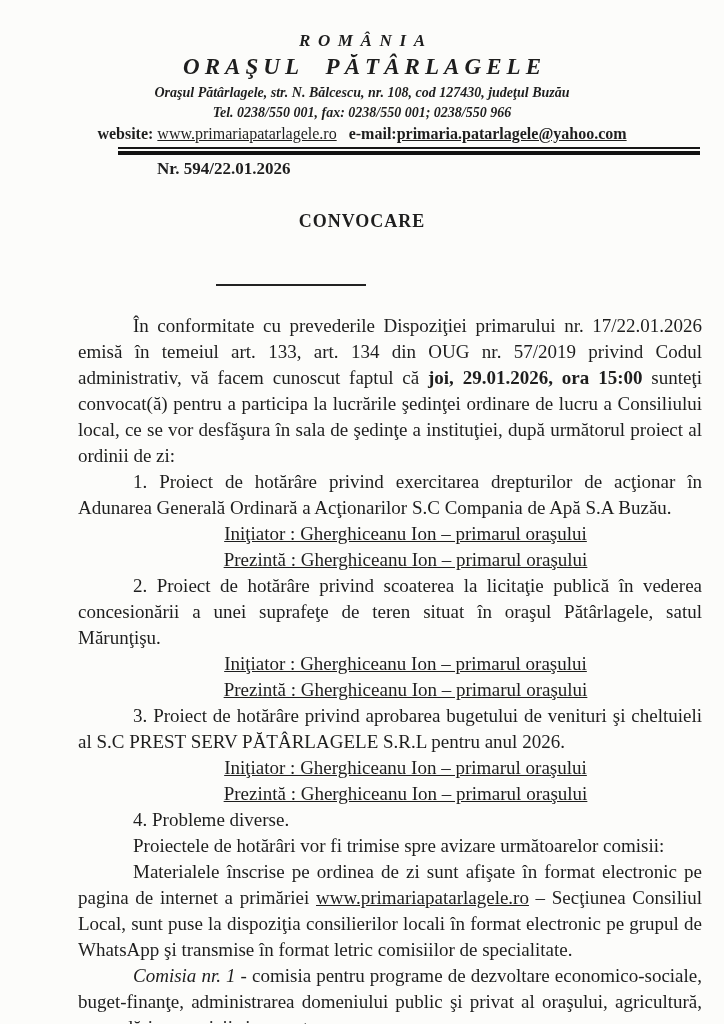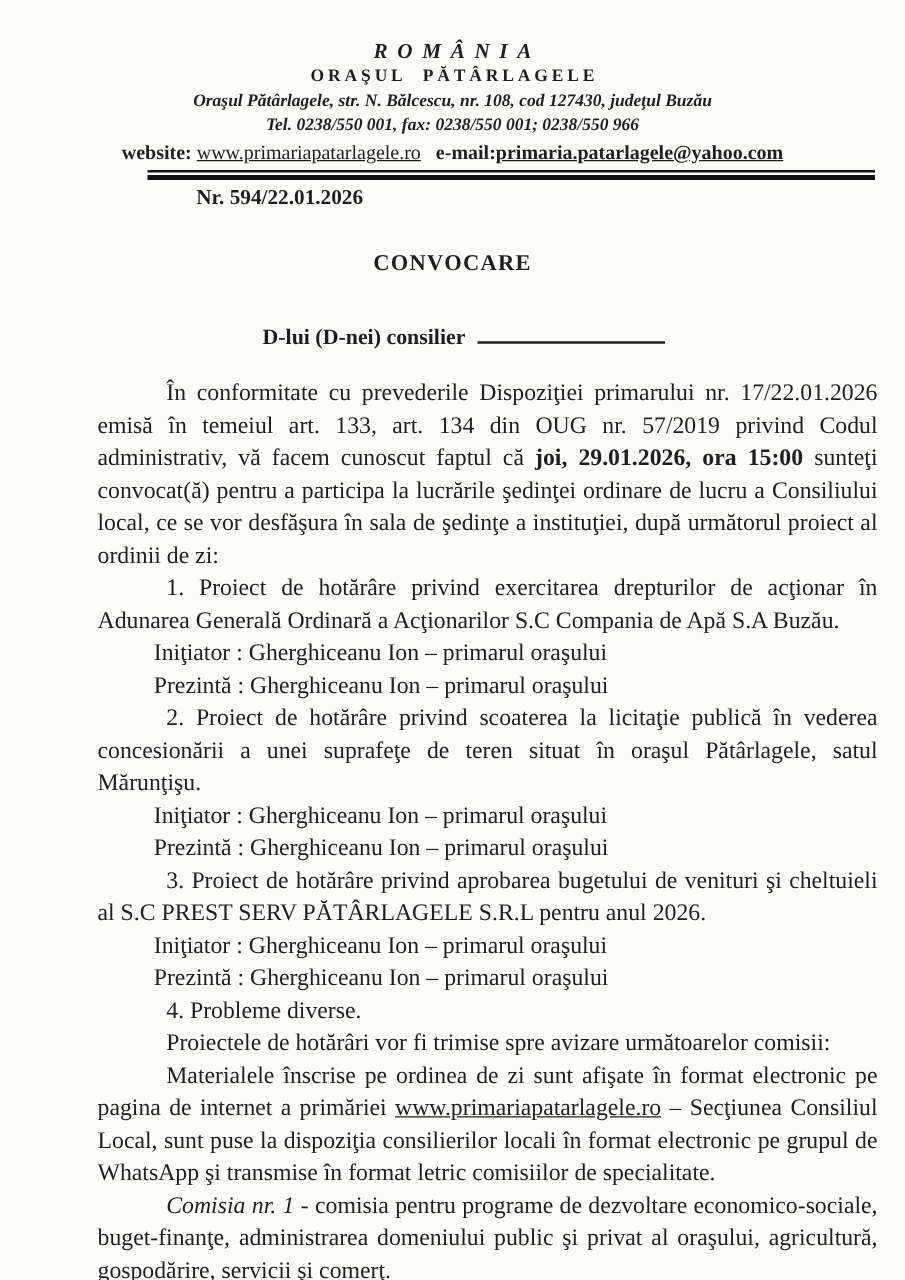--- a/index.html
+++ b/index.html
@@ -19,22 +19,22 @@
     padding-top: 30px;
   }
   
   .letterhead { text-align: center; line-height: 1.25; }
   .lh-country {
     font-weight: bold; font-style: italic;
     font-size: 17px; letter-spacing: 0.45em;
     margin-left: 0.45em;
   }
   .lh-city {
-    font-weight: bold; 
-    font-size: 14px; letter-spacing: 0.22em;
+    font-weight: bold; font-style: italic;
+    font-size: 23px; letter-spacing: 0.22em;
     word-spacing: 0.5em;
     margin-top: 2px; margin-left: 0.22em; text-align: center;
   }
   .lh-address, .lh-tel {
     font-weight: bold; font-style: italic;
     font-size: 14px; margin-top: 2px;
   }
   .lh-web {
     font-size: 16px; margin-top: 3px;
     white-space: nowrap;
@@ -67,21 +67,21 @@
   }
   
   .body-text {
     margin: 22px 22px 0 78px;
     font-size: 19px; line-height: 26px;
     text-align: justify;
   }
   .para { text-indent: 55px; margin: 0; }
   .bold-date { font-weight: bold; }
   .agenda-title { font-weight: normal; text-indent: 55px; margin: 0; }
-  .agenda-sub { margin: 0 0 0 45px; text-align: left; }
+  .agenda-sub { margin: 0 0 0 31px; text-align: center; text-decoration: underline; }
   .link-underline { text-decoration: underline; }
   .committee-name { font-style: italic; }
 </style>
 </head>
 <body>
 
 <div class="page">
 
   <div class="letterhead">
     <div class="lh-country">ROMÂNIA</div>
@@ -98,21 +98,20 @@
   <div class="header-rule">
     <div class="thin"></div>
     <div class="thick"></div>
   </div>
 
   <div class="reg-number">Nr.  594/22.01.2026</div>
 
   <div class="doc-title">CONVOCARE</div>
 
   <div class="salutation">
-    <span>D-lui (D-nei) consilier</span>
     <span class="blank-underline"></span>
   </div>
 
   <div class="body-text">
 
     <p class="para"><span>În conformitate cu prevederile Dispoziţiei primarului nr. 17/22.01.2026 emisă în temeiul art. 133, art. 134 din OUG nr. 57/2019 privind Codul administrativ, vă facem cunoscut faptul că </span><span class="bold-date">joi, 29.01.2026, ora 15:00</span><span> sunteţi convocat(ă) pentru a participa la lucrările şedinţei ordinare de lucru a Consiliului local, ce se vor desfăşura în sala de şedinţe a instituţiei, după următorul proiect al ordinii de zi:</span></p>
 
     <div>
       <div>
         <p class="agenda-title">1. Proiect de hotărâre privind exercitarea drepturilor de acţionar în Adunarea Generală Ordinară a Acţionarilor S.C Compania de Apă S.A  Buzău.</p>

